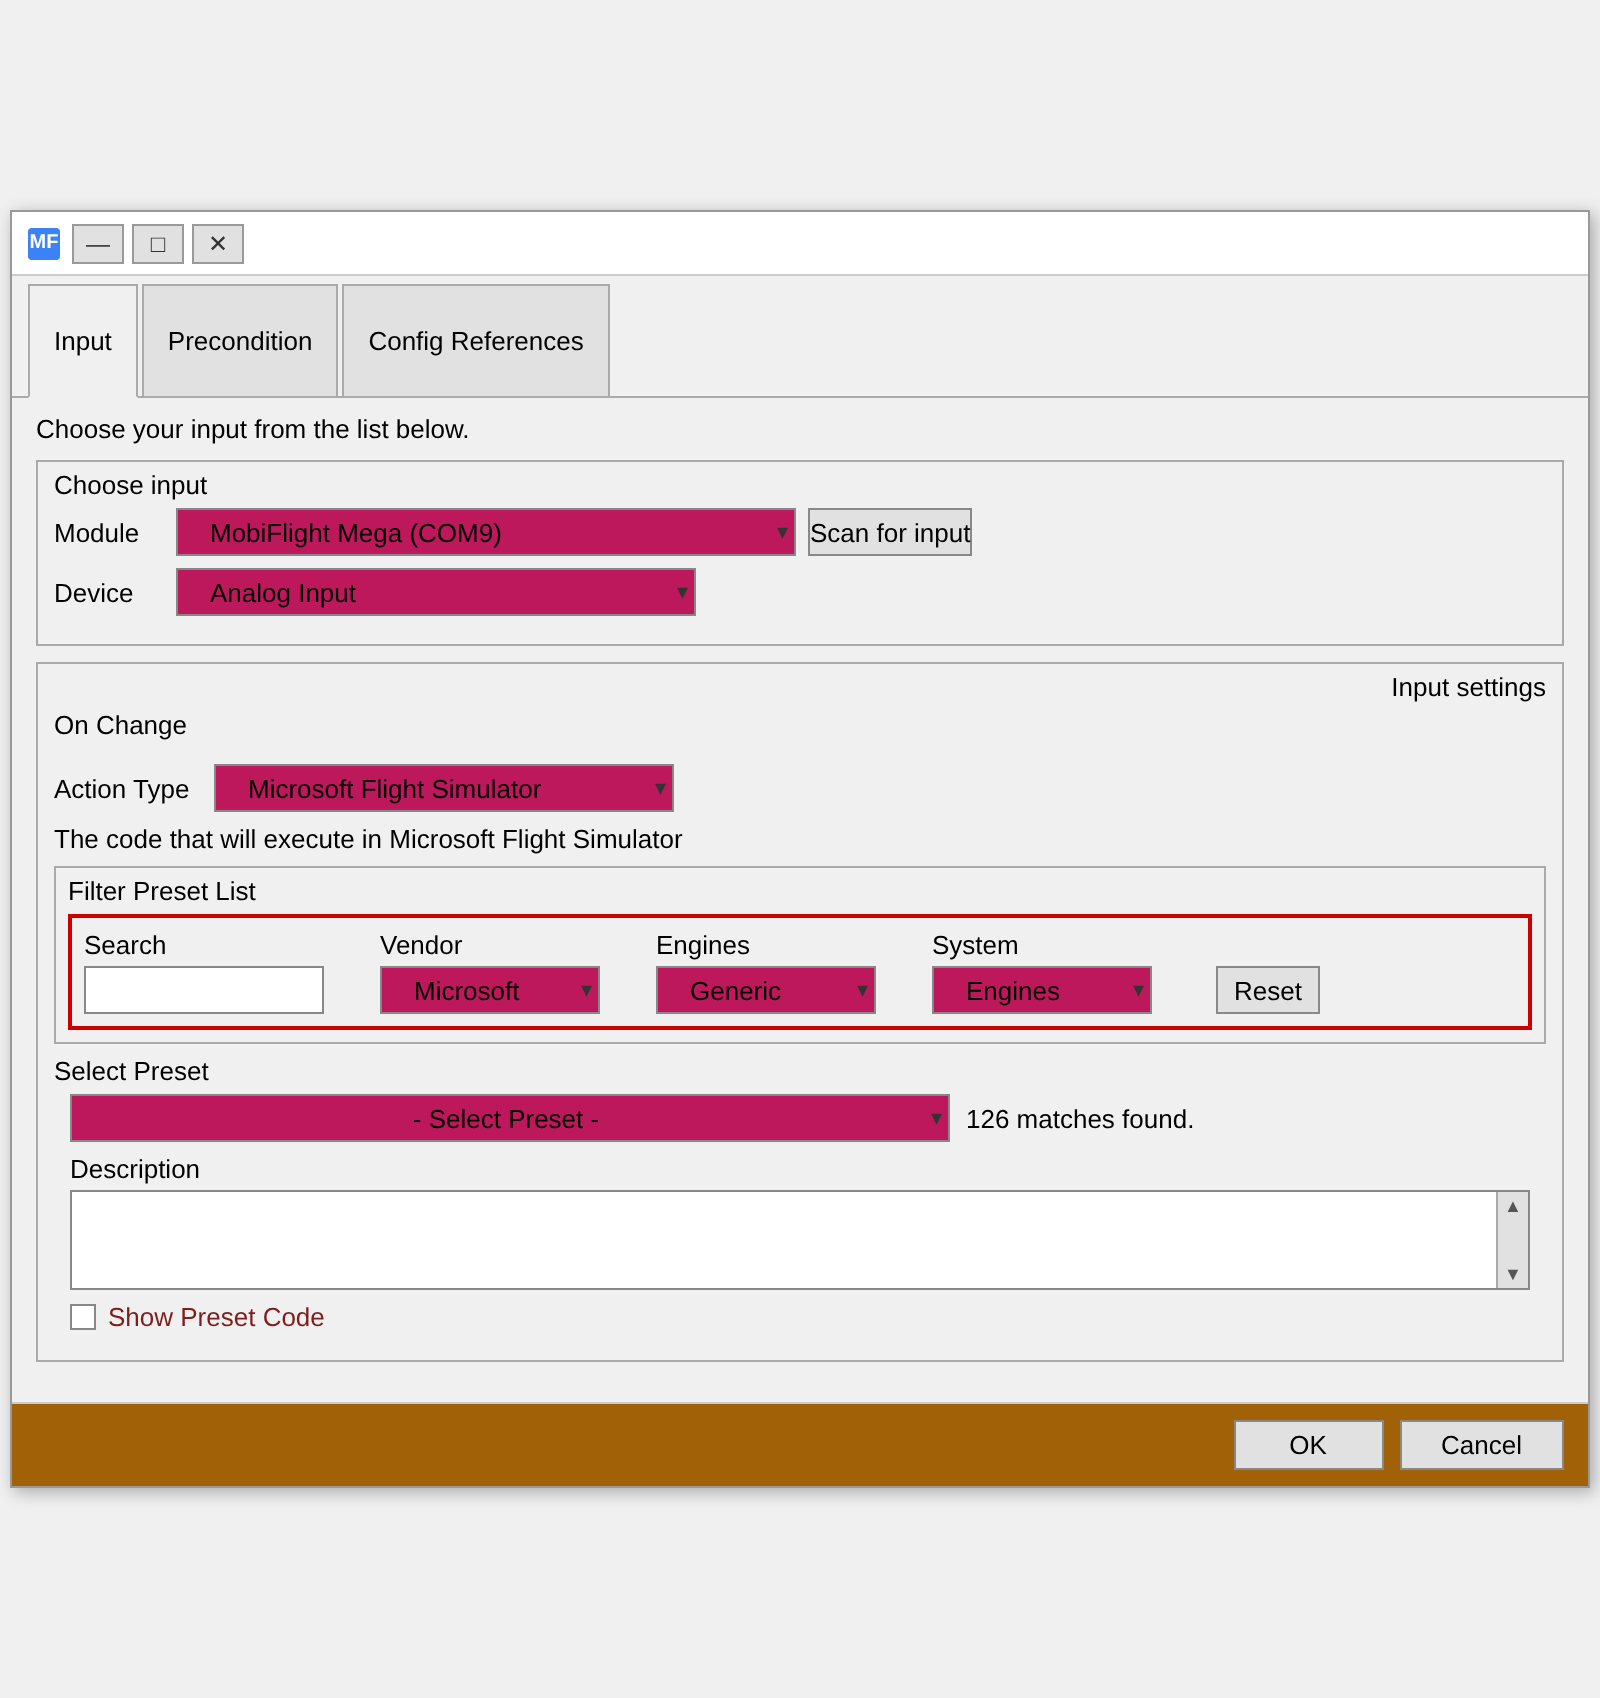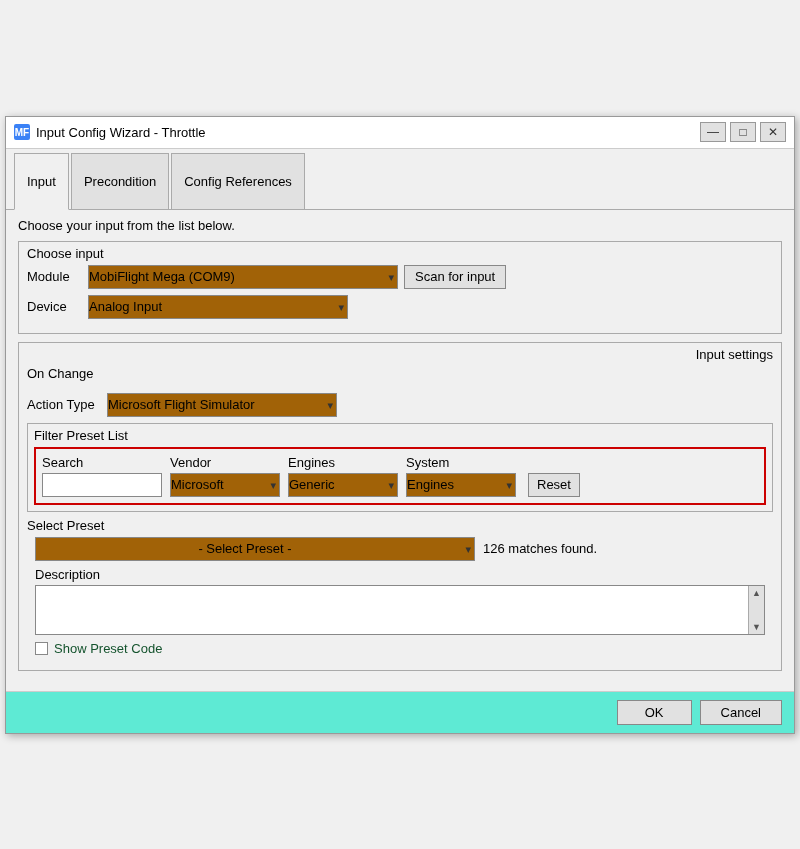--- a/index.html
+++ b/index.html
@@ -113,22 +113,22 @@
       margin-bottom: 6px;
       gap: 6px;
     }
     .form-label {
       font-size: 13px;
       color: #000;
       min-width: 55px;
     }
     .form-select {
       border: 1px solid #888;
-      background: #a16207;
-      padding: 3px 20px 3px 0;
+      background: #be185d;
+      padding: 3px 20px 3px 16px;
       font-size: 13px;
       appearance: none;
       -webkit-appearance: none;
       position: relative;
       cursor: pointer;
       height: 24px;
     }
     .select-wrapper {
       position: relative;
       display: inline-block;
@@ -141,21 +141,21 @@
       transform: translateY(-50%);
       pointer-events: none;
       font-size: 11px;
       color: #333;
     }
     .select-module { width: 310px; }
     .select-device { width: 260px; }
     .btn-scan {
       border: 1px solid #888;
       background: #e1e1e1;
-      padding: 3px 10px;
+      padding: 3px 0;
       font-size: 13px;
       cursor: pointer;
       height: 24px;
     }
 
     .input-settings-group {
       border: 1px solid #aaa;
       margin-bottom: 8px;
       padding: 0;
     }
@@ -204,21 +204,21 @@
 
     .filter-highlighted {
       border: 2px solid #cc0000;
       padding: 6px;
       margin-bottom: 0;
     }
 
     .filter-row {
       display: flex;
       align-items: flex-start;
-      gap: 8px;
+      gap: 28px;
     }
     .filter-col {
       display: flex;
       flex-direction: column;
     }
     .filter-col-label {
       font-size: 13px;
       color: #000;
       margin-bottom: 3px;
     }
@@ -303,50 +303,49 @@
     }
     .checkbox {
       width: 13px;
       height: 13px;
       border: 1px solid #888;
       background: #fff;
       cursor: pointer;
     }
     .show-code-label {
       font-size: 13px;
-      color: #14532d;
+      color: #7f1d1d;
     }
 
     .bottom-bar {
       display: flex;
       justify-content: flex-end;
       padding: 8px 12px;
       gap: 8px;
       border-top: 1px solid #ccc;
-      background: #5eead4;
+      background: #a16207;
     }
     .btn-ok, .btn-cancel {
       border: 1px solid #888;
       background: #e1e1e1;
       padding: 4px 20px;
       font-size: 13px;
       cursor: pointer;
       min-width: 75px;
     }
   </style>
 </head>
 <body>
 
 <div class="window">
 
   <div class="titlebar">
     <div class="titlebar-icon">
       <span>MF</span>
     </div>
-    <span class="titlebar-title">Input Config Wizard - Throttle</span>
     <div class="titlebar-controls">
       <div class="titlebar-btn">—</div>
       <div class="titlebar-btn">□</div>
       <div class="titlebar-btn close">✕</div>
     </div>
   </div>
 
   <div class="tabs">
     <div class="tab active">
       <span>Input</span>
@@ -391,20 +390,21 @@
 
         <div class="action-row">
           <span class="action-label">Action Type</span>
           <div class="select-wrapper">
             <select class="form-select select-action">
               <option value="Microsoft Flight Simulator">Microsoft Flight Simulator</option>
             </select>
           </div>
         </div>
 
+        <div class="code-description">The code that will execute in Microsoft Flight Simulator</div>
 
         <div class="filter-preset-group">
           <div class="filter-preset-title">Filter Preset List</div>
           <div class="filter-highlighted">
             <div class="filter-row">
 
               <div class="filter-col">
                 <span class="filter-col-label">Search</span>
                 <input type="text" class="filter-search-input" value="" style="">
               </div>

